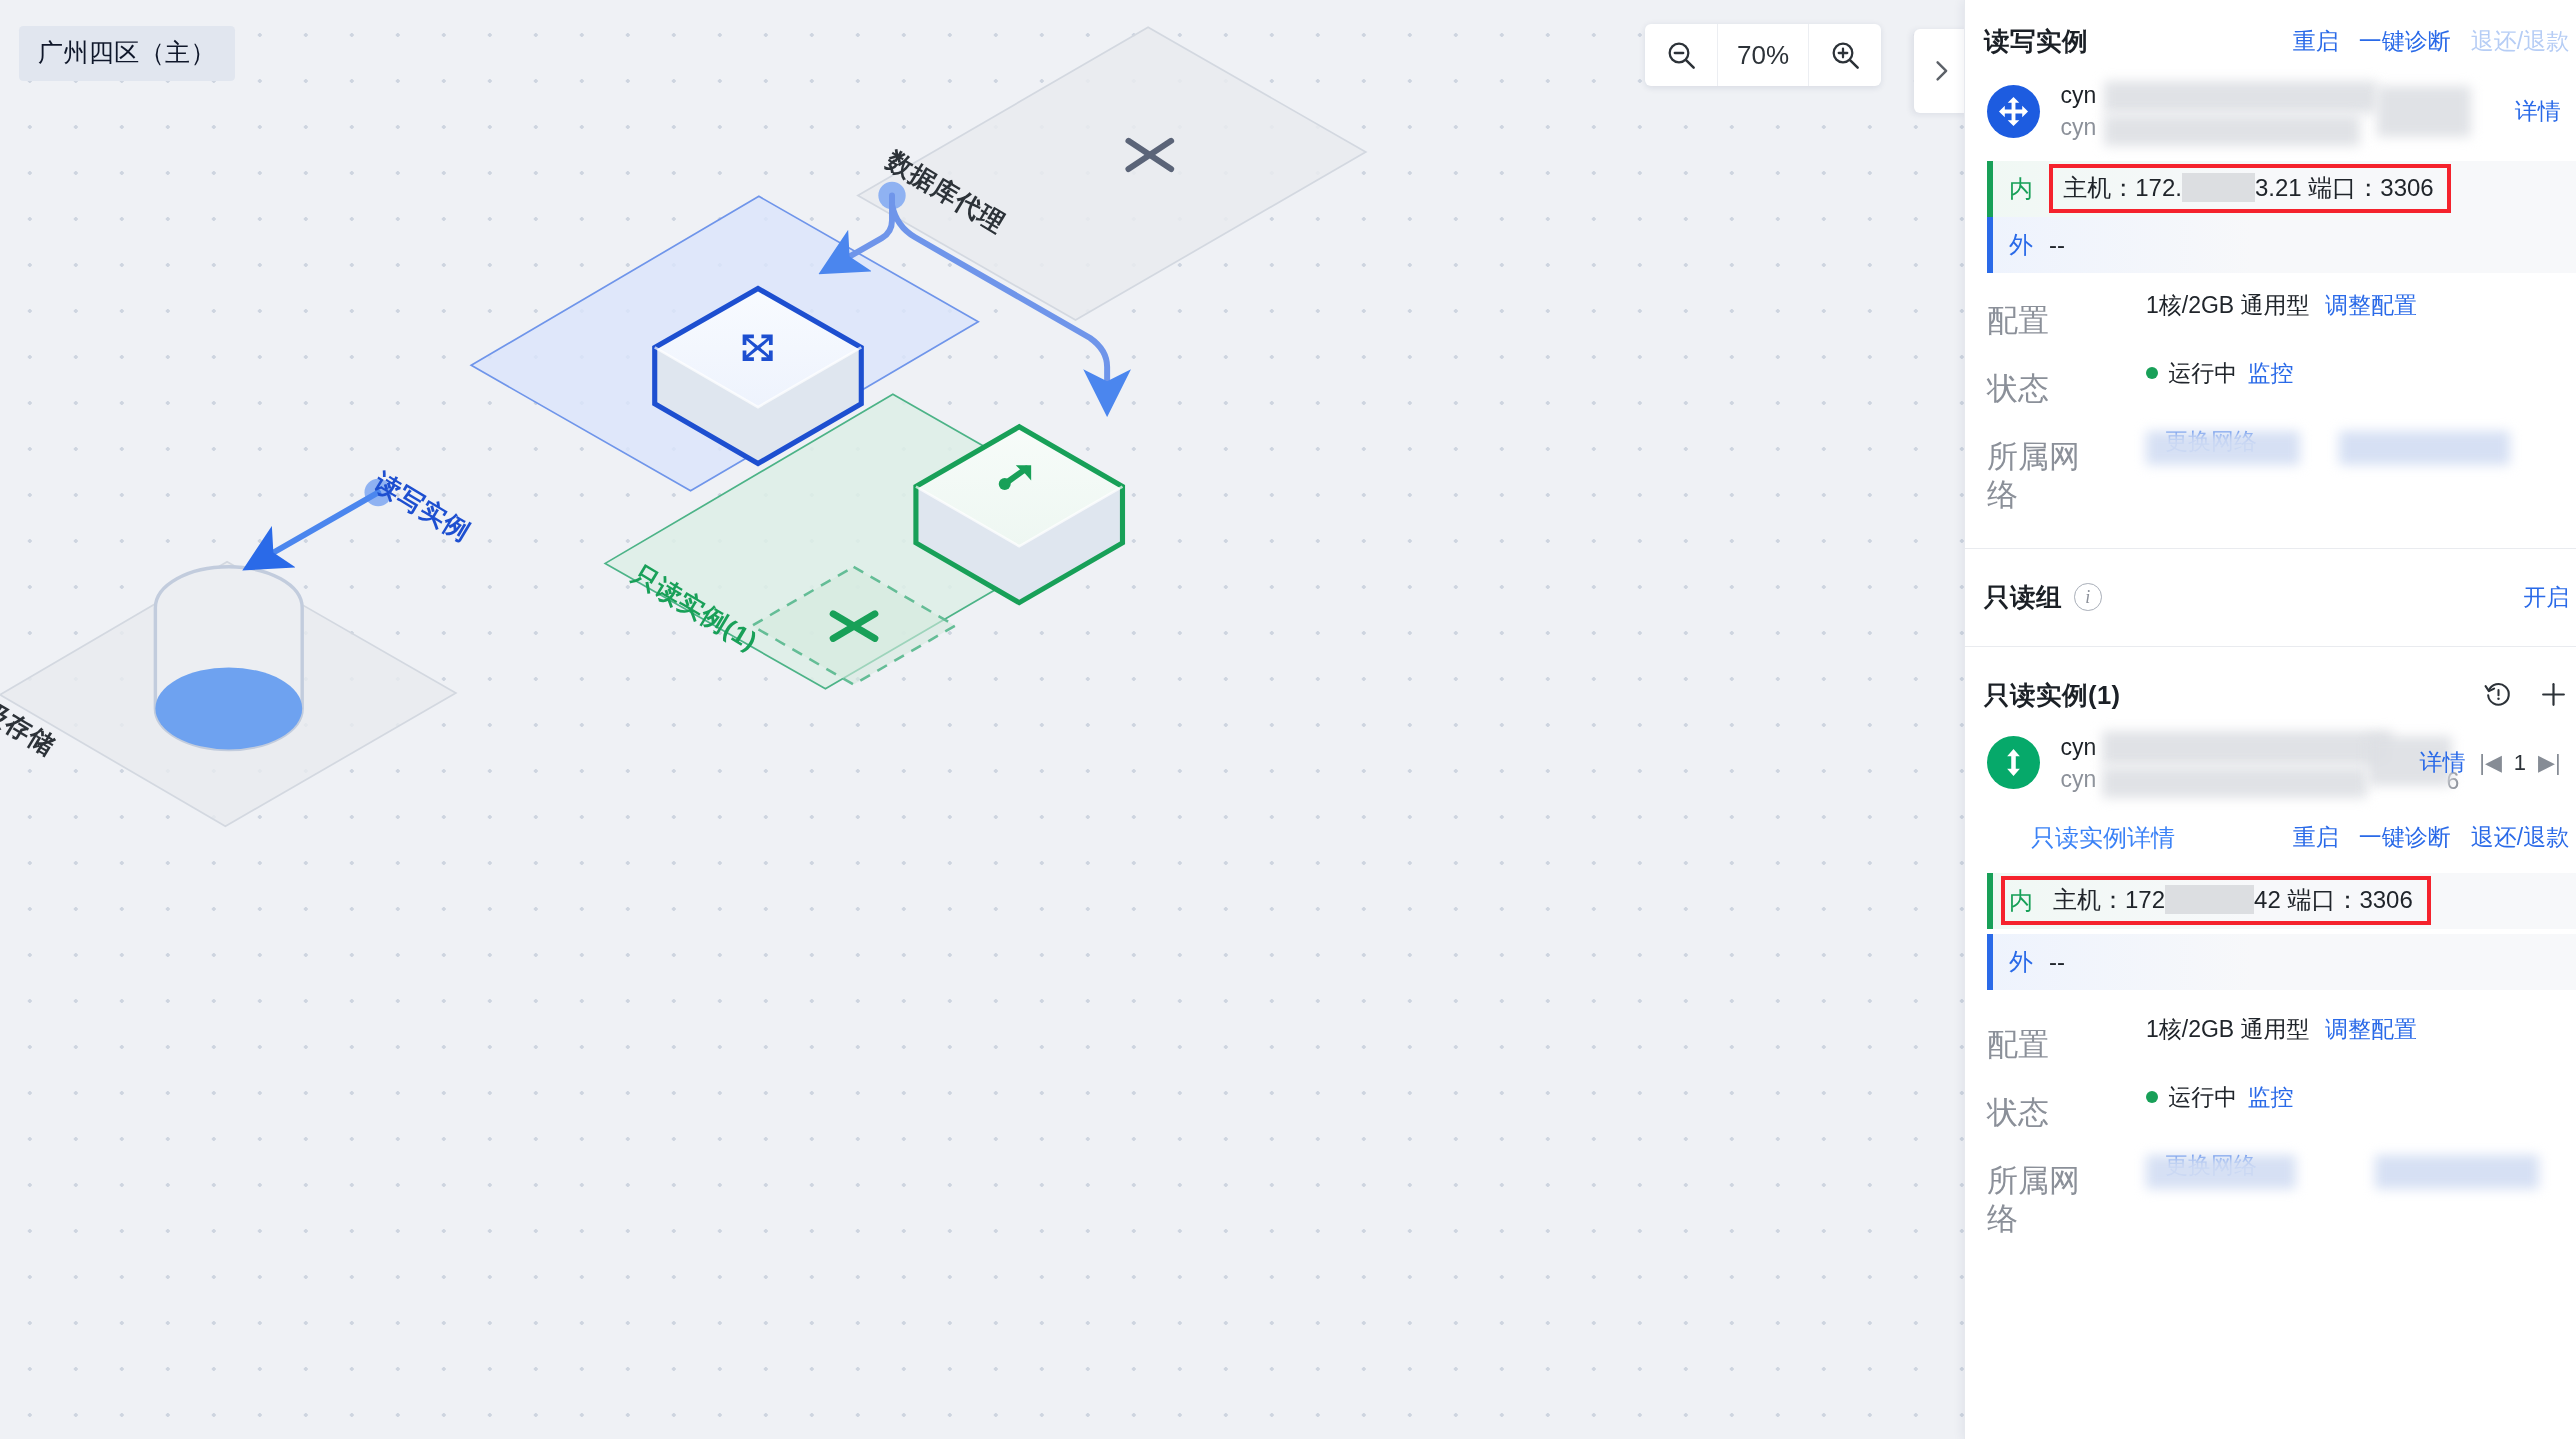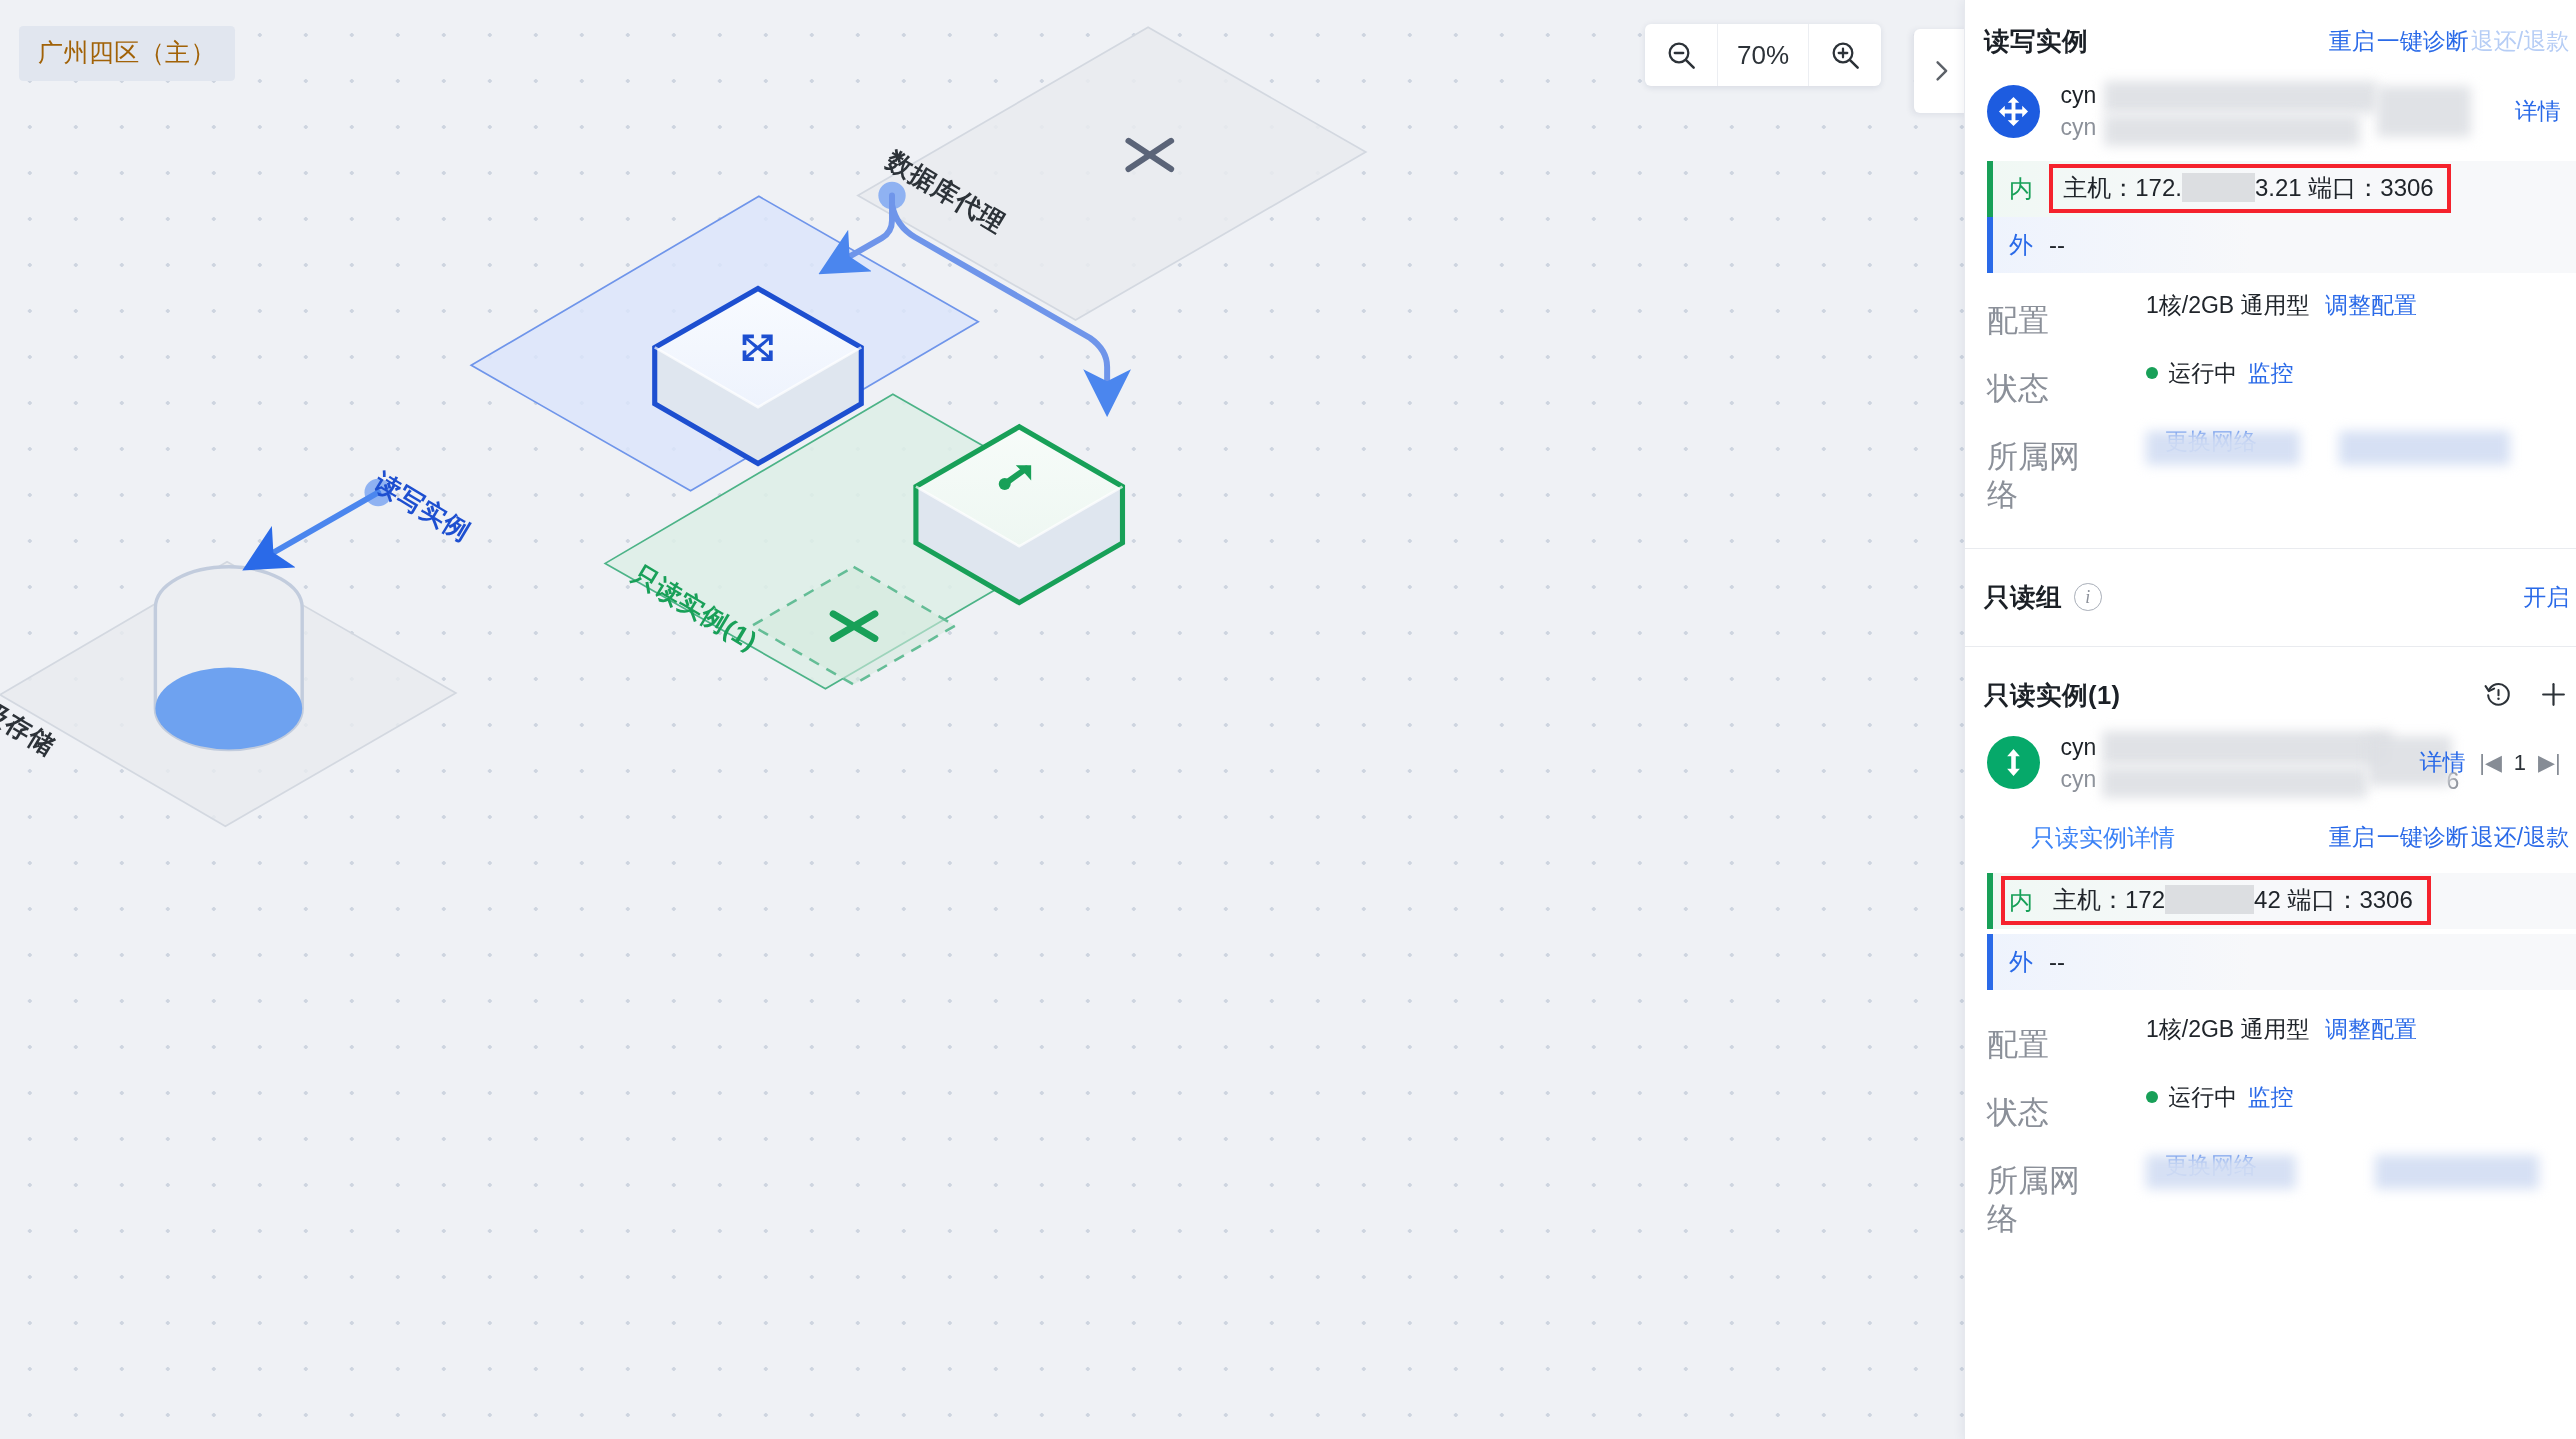--- a/index.html
+++ b/index.html
@@ -15,21 +15,21 @@
   #canvas{
     position:absolute;left:0;top:0;width:1965px;height:1440px;
     background-color:#eff1f5;
     background-image:radial-gradient(#ced5e0 2px, transparent 2.1px);
     background-size:46px 46px;
     background-position:6.8px 12px;
     overflow:hidden;
   }
   .region-chip{
     position:absolute;left:19px;top:25.6px;
-    background:#e1e6ef;color:#a16207;
+    background:#e1e6ef;color:#0f172a;
     font-size:25px;line-height:25px;
     padding:14.5px 19px 16px 19px;border-radius:4.3px;
     white-space:nowrap;letter-spacing:0.4px;text-align:center;
   }
 
   
   .zoom-bar{
     position:absolute;left:1645px;top:24px;
     height:62px;display:flex;align-items:stretch;
     background:#ffffff;border-radius:6px;
@@ -68,21 +68,21 @@
     display:flex;align-items:center;justify-content:center;
     box-shadow:-2.6px 1.7px 6.8px rgba(20,40,80,.08);
   }
 
   .sec{padding:0 0 0 0;}
   .sec-head{
     display:flex;align-items:center;
     padding:24px 0 15.4px 19px;
   }
   .sec-title{font-size:25.6px;font-weight:700;color:#1b2026;letter-spacing:0.4px;}
-  .sec-actions{margin-left:auto;display:flex;align-items:center;gap:2px;padding-right:6.8px;}
+  .sec-actions{margin-left:auto;display:flex;align-items:center;gap:20px;padding-right:6.8px;}
   .lnk{color:#2a6ae8;font-size:23px;cursor:pointer;white-space:nowrap;}
   .lnk.dis{color:#b6cdf5;}
 
   .inst-row{display:flex;align-items:center;padding:5.1px 6.8px 12px 22px;}
   .ico-circ{
     width:53px;height:53px;border-radius:50%;flex:0 0 53px;
     display:flex;align-items:center;justify-content:center;
   }
   .inst-names{margin-left:20.5px;position:relative;flex:1;min-width:0;}
   .nm1{font-size:23px;color:#1b2026;line-height:32px;white-space:nowrap;}

